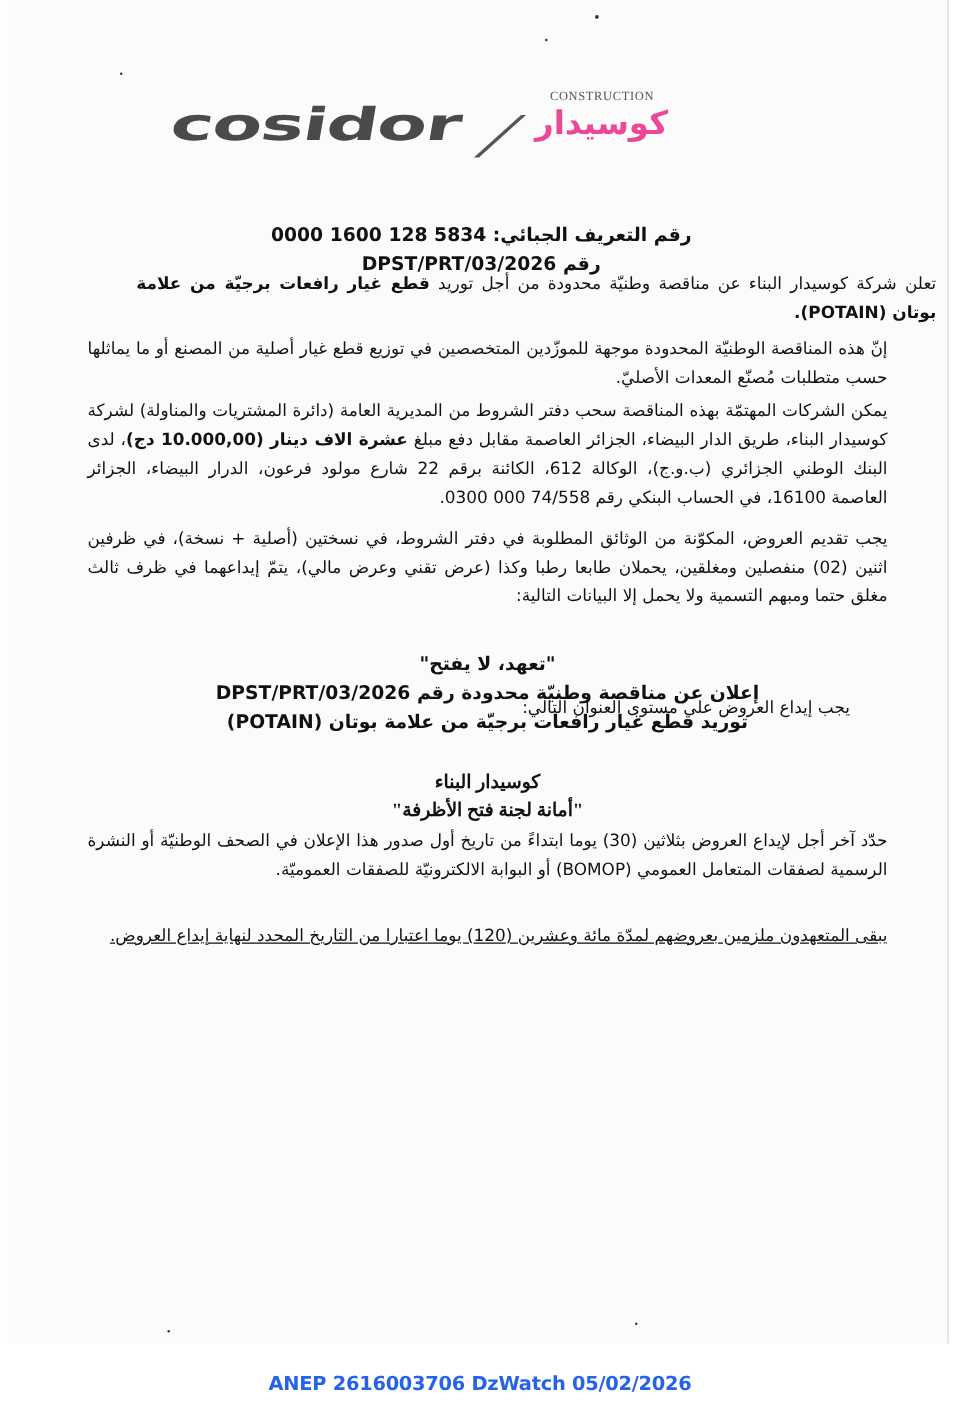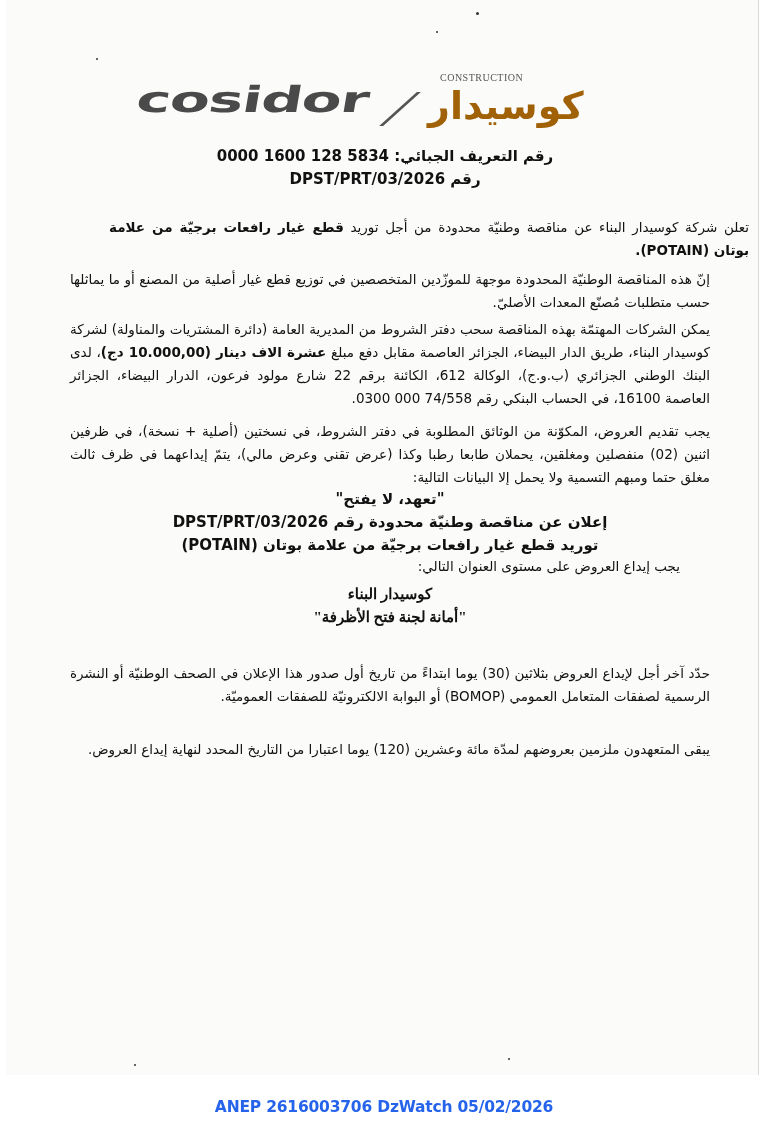--- a/index.html
+++ b/index.html
@@ -69,22 +69,22 @@
     font-size: 10px;
     letter-spacing: 0.5px;
     color: #555;
   }
   .logo-arabic {
     position: absolute;
     left: 288px;
     top: 14px;
     font-family: "DejaVu Sans", sans-serif;
     font-weight: bold;
-    font-size: 38px;
-    color: #a16207;
+    font-size: 26px;
+    color: #ec4899;
     direction: rtl;
   }
   
   .doc {
     position: absolute;
     left: 70px;
     width: 640px;
     direction: rtl;
     text-align: right;
     color: #111;
@@ -93,20 +93,21 @@
   .hdr {
     position: absolute;
     left: 150px;
     width: 470px;
     direction: rtl;
     text-align: center;
     font-weight: bold;
     color: #111;
     font-size: 15px;
     line-height: 23px;
+    margin-top: 32px;
   }
   .para {
     font-size: 13.5px;
     line-height: 23px;
     text-align: justify;
     text-align-last: right;
   }
   .b { font-weight: bold; }
   .footer {
     position: absolute;
@@ -172,17 +173,17 @@
 
 <div class="hdr" style="top:583px;left:200px;width:380px;font-family:Liberation Serif, serif;">
   <div>كوسيدار البناء</div>
   <div>"أمانة لجنة فتح الأظرفة"</div>
 </div>
 
 <div class="doc para" style="top:662px;">
   <span>حدّد آخر أجل لإيداع العروض بثلاثين (30) يوما ابتداءً من تاريخ أول صدور هذا الإعلان في الصحف الوطنيّة أو النشرة الرسمية لصفقات المتعامل العمومي (BOMOP) أو البوابة الالكترونيّة للصفقات العموميّة.</span>
 </div>
 
-<div class="doc para" style="top:738px;">
+<div class="doc para" style="top:738px;text-decoration:underline;">
   <span>يبقى المتعهدون ملزمين بعروضهم لمدّة مائة وعشرين (120) يوما اعتبارا من التاريخ المحدد لنهاية إيداع العروض.</span>
 </div>
 
 <div class="footer">ANEP 2616003706 DzWatch 05/02/2026</div>
 
 </body></html>

